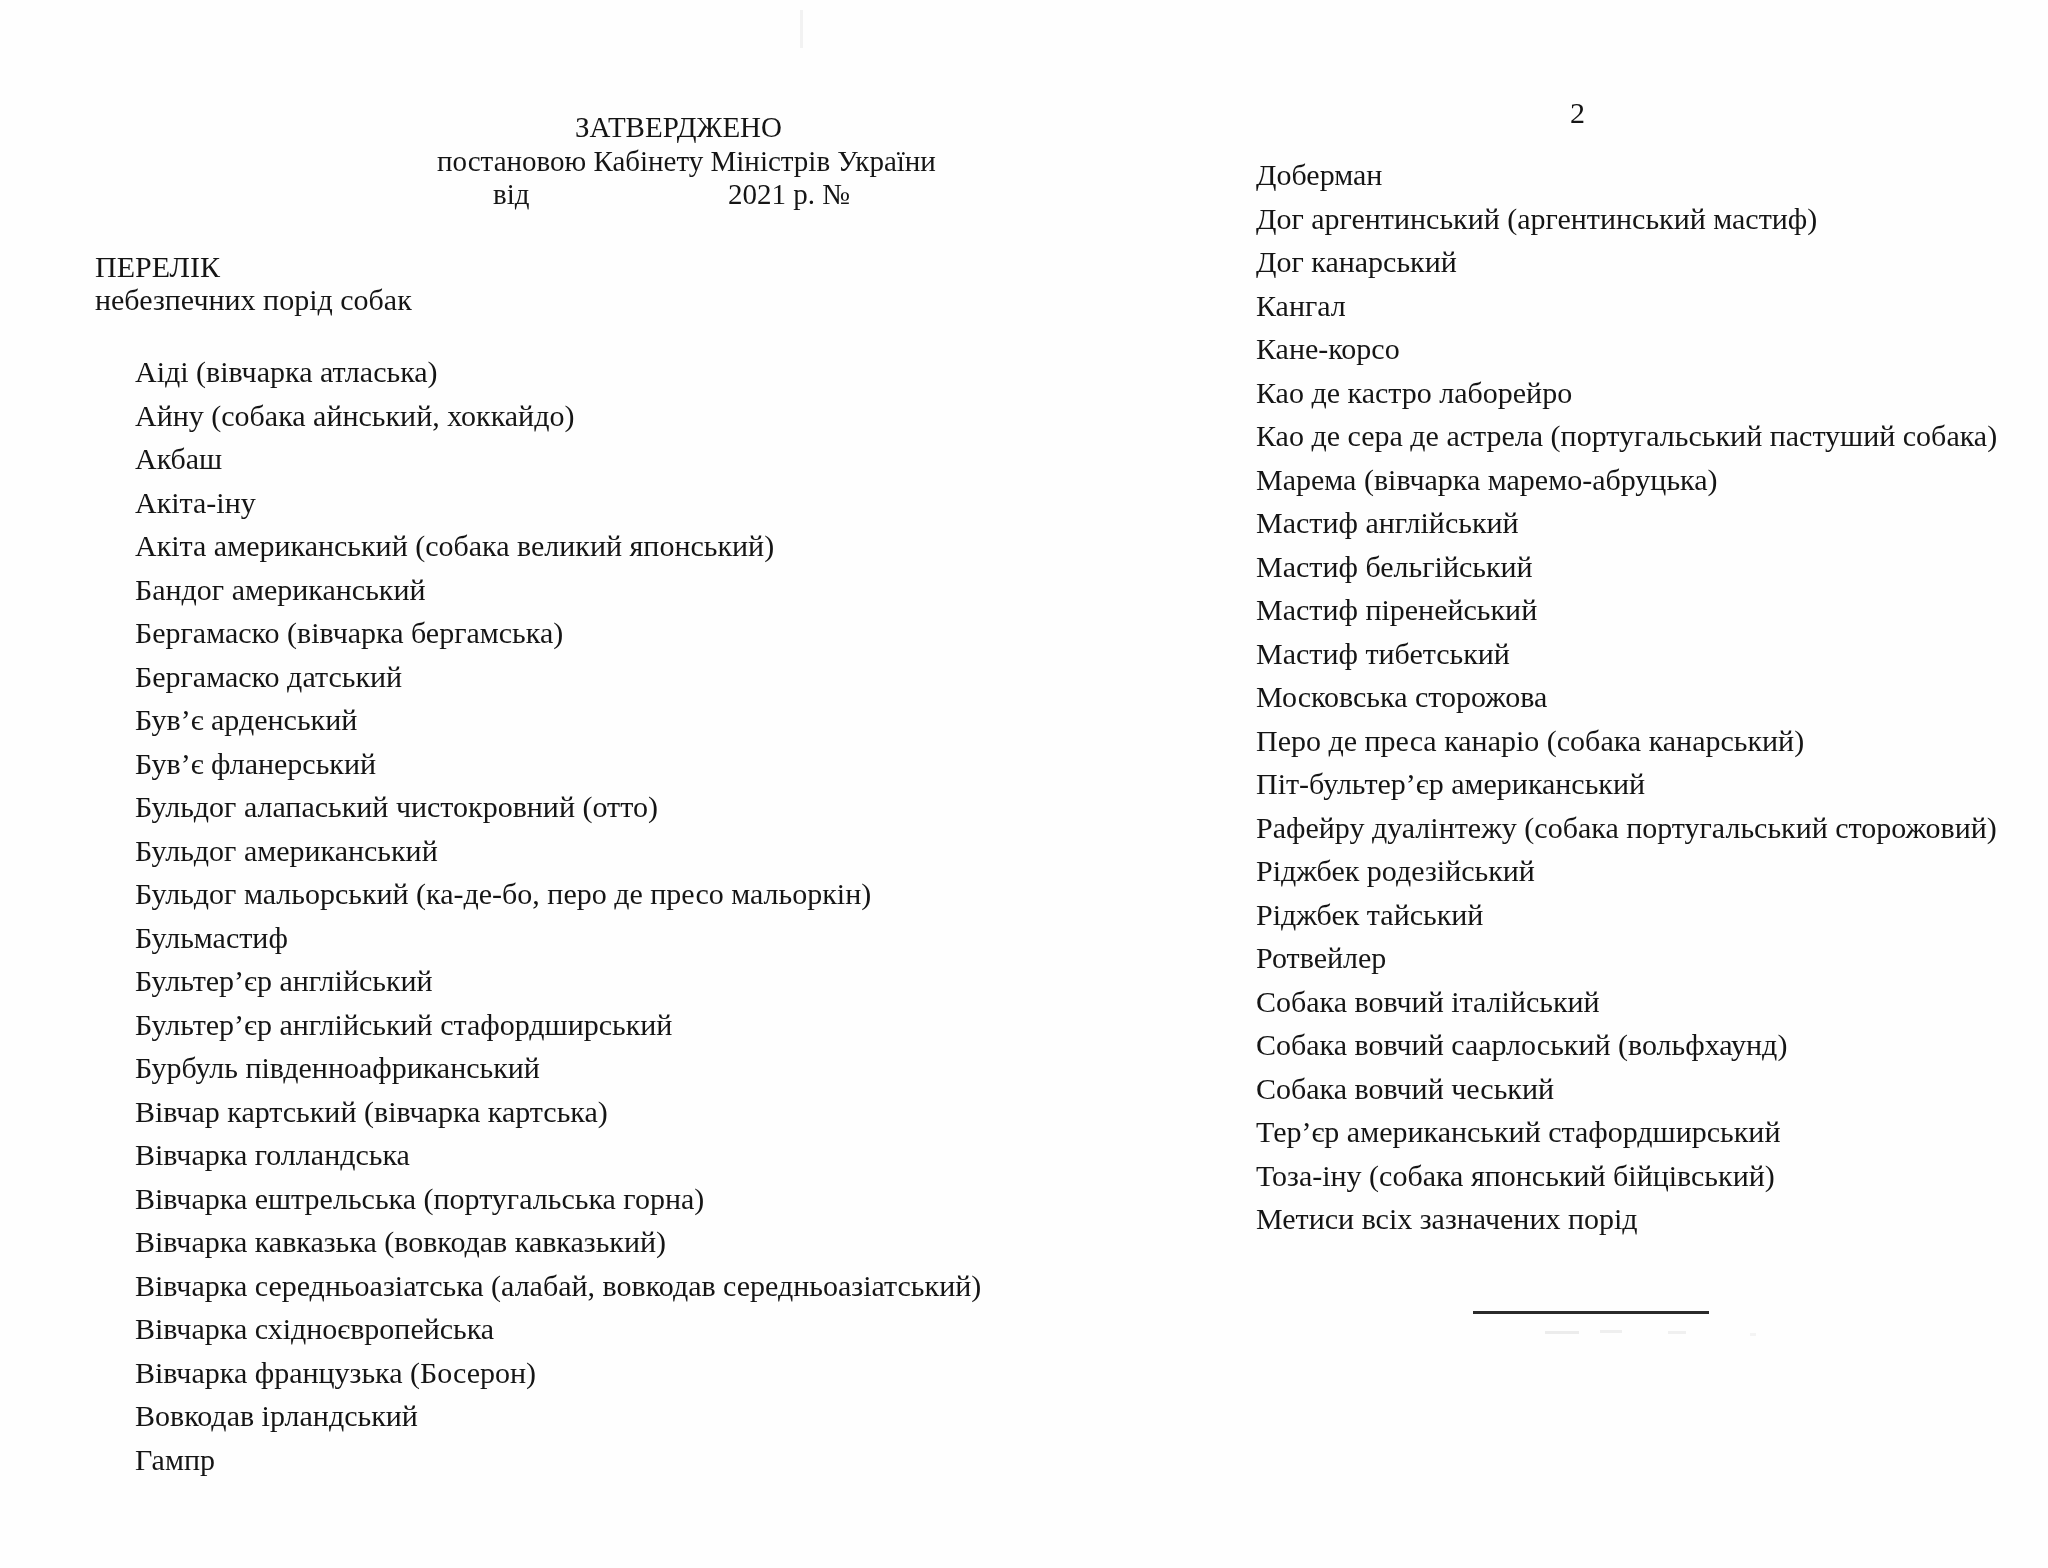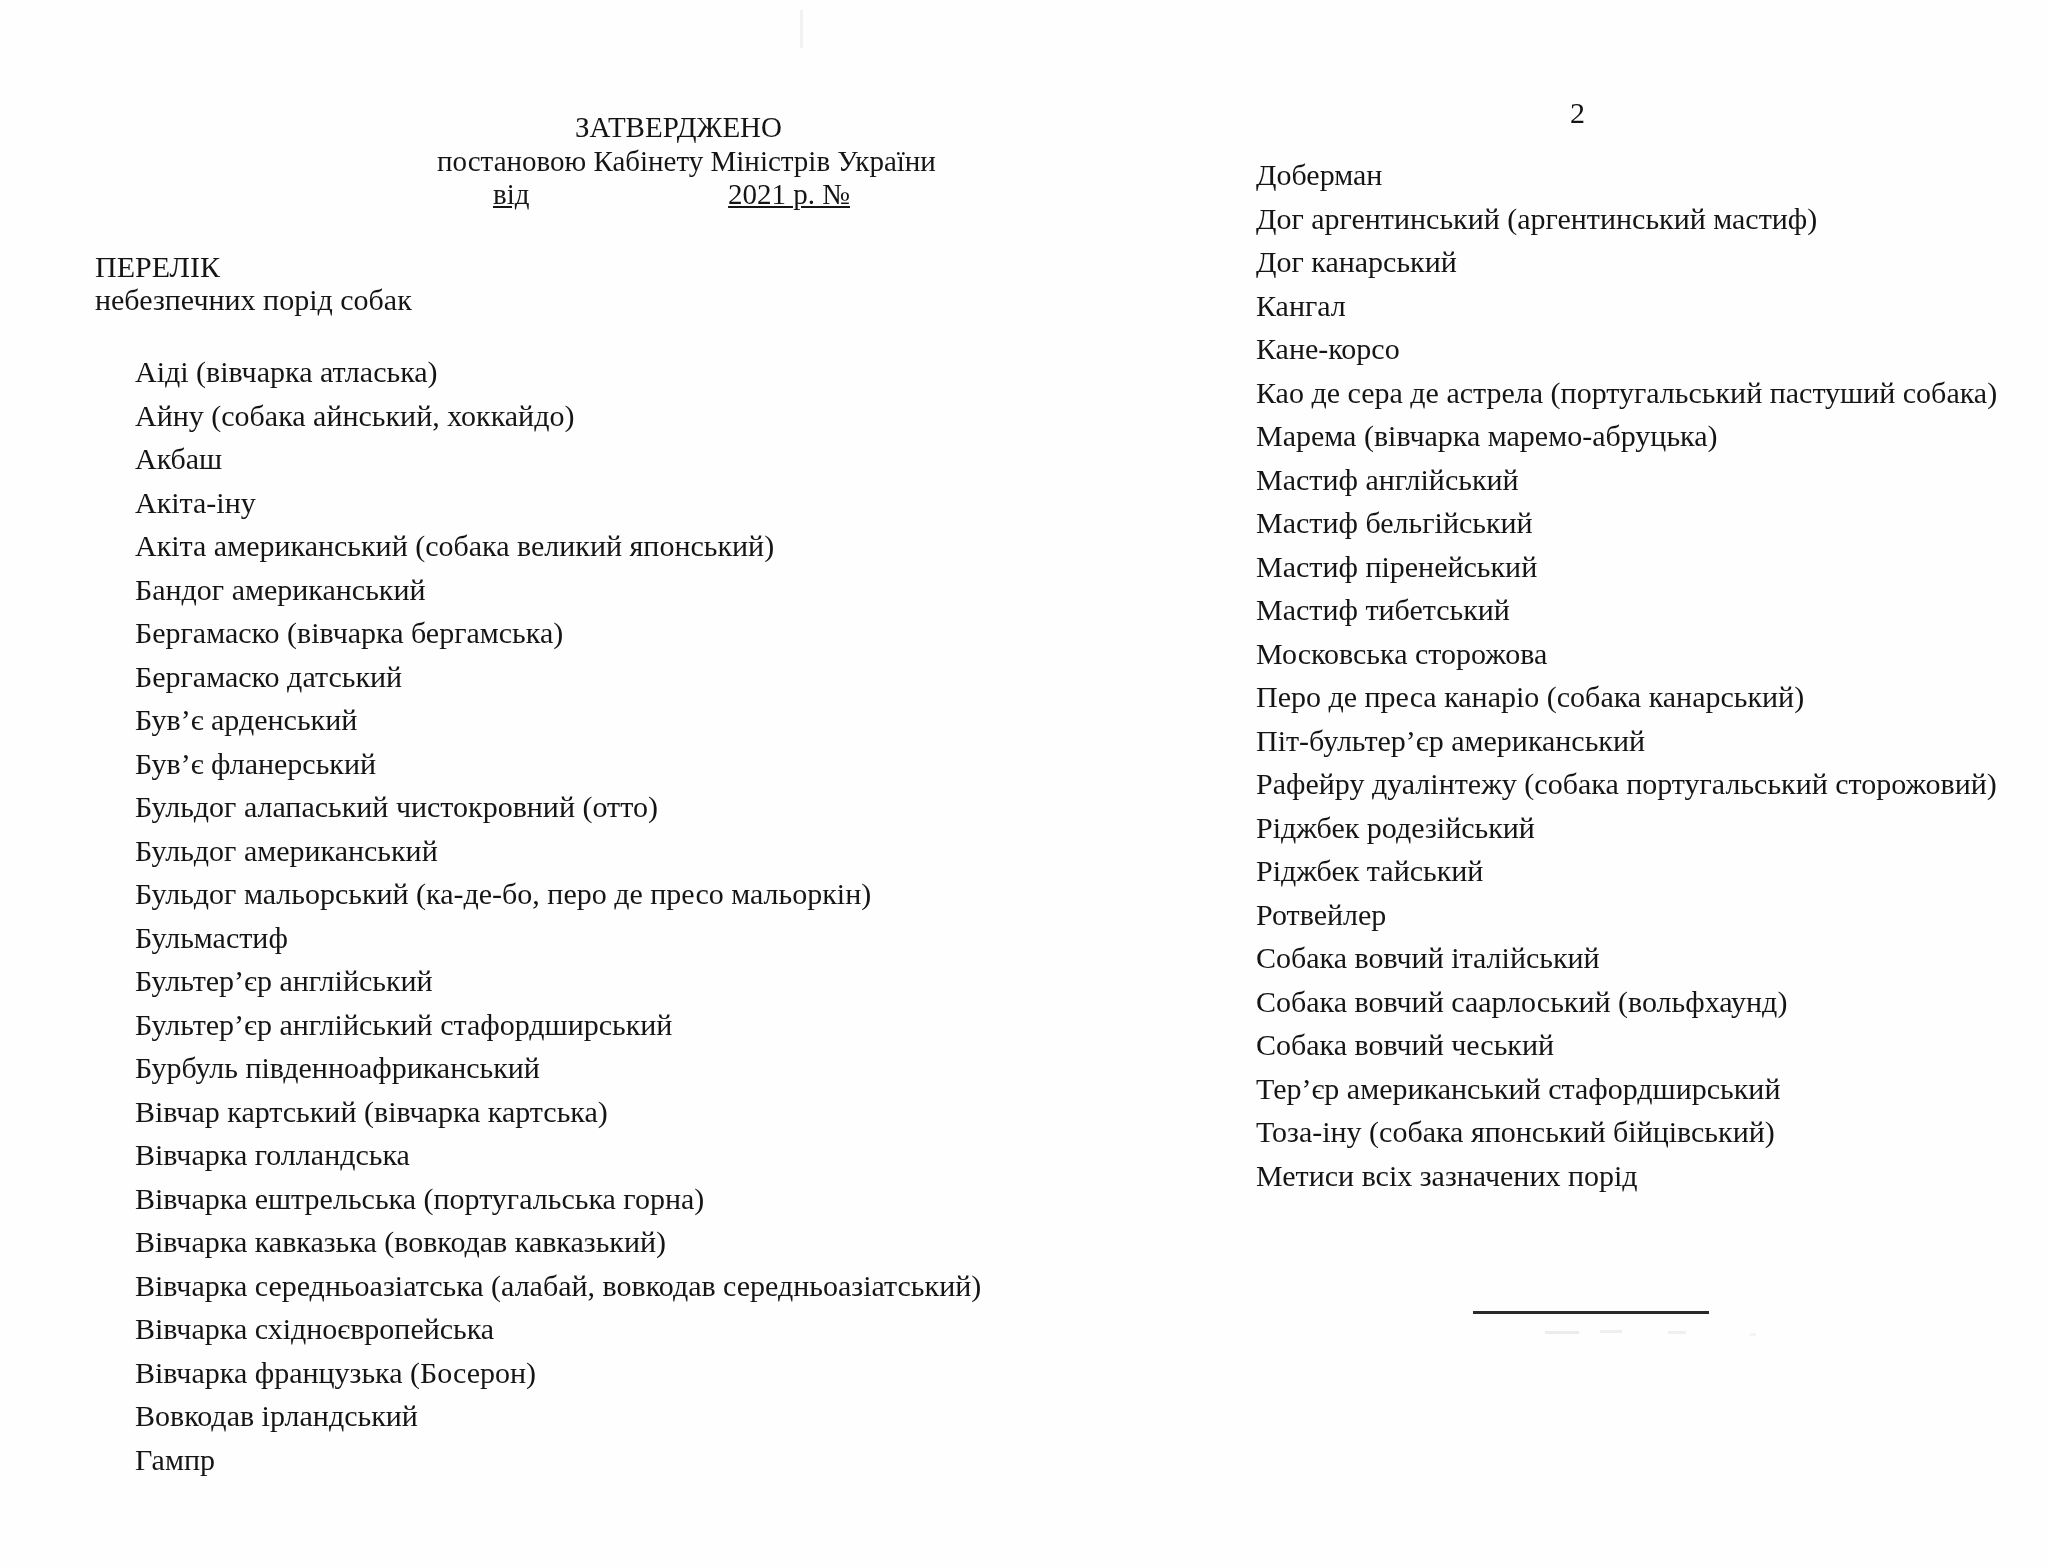--- a/index.html
+++ b/index.html
@@ -26,21 +26,20 @@
     line-height: 33.5px;
     text-align: center;
     white-space: nowrap;
   }
   .approval-date-line {
     display: flex;
     justify-content: space-between;
     padding-left: 56px;
     padding-right: 70px;
     text-align: center;
-    text-decoration: underline;
   }
   
   .doc-title {
     position: absolute;
     left: 95px;
     top: 250px;
     width: 780px;
     font-size: 30px;
     line-height: 33px;
     white-space: nowrap;
@@ -130,20 +129,21 @@
       <div class="list-item">Вовкодав ірландський</div>
       <div class="list-item">Гампр</div>
     </div>
 
   <div class="breed-list right">
       <div class="list-item">Доберман</div>
       <div class="list-item">Дог аргентинський (аргентинський мастиф)</div>
       <div class="list-item">Дог канарський</div>
       <div class="list-item">Кангал</div>
       <div class="list-item">Кане-корсо</div>
+      <div class="list-item">Као де кастро лаборейро</div>
       <div class="list-item">Као де сера де астрела (португальський пастуший собака)</div>
       <div class="list-item">Марема (вівчарка маремо-абруцька)</div>
       <div class="list-item">Мастиф англійський</div>
       <div class="list-item">Мастиф бельгійський</div>
       <div class="list-item">Мастиф піренейський</div>
       <div class="list-item">Мастиф тибетський</div>
       <div class="list-item">Московська сторожова</div>
       <div class="list-item">Перо де преса канаріо (собака канарський)</div>
       <div class="list-item">Піт-бультер’єр американський</div>
       <div class="list-item">Рафейру дуалінтежу (собака португальський сторожовий)</div>

